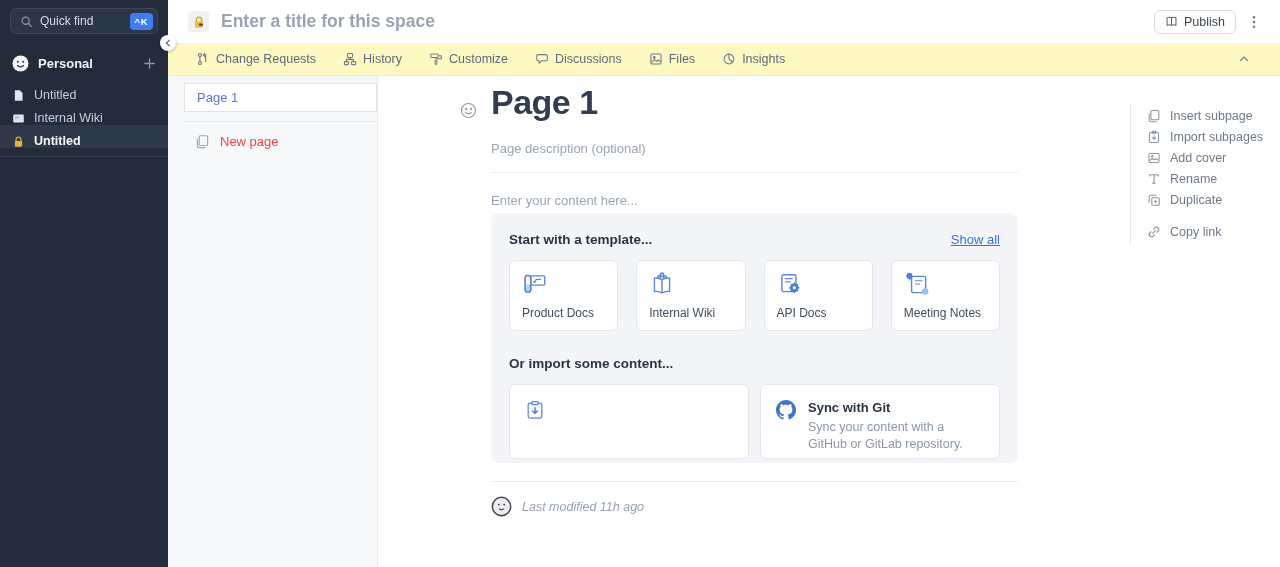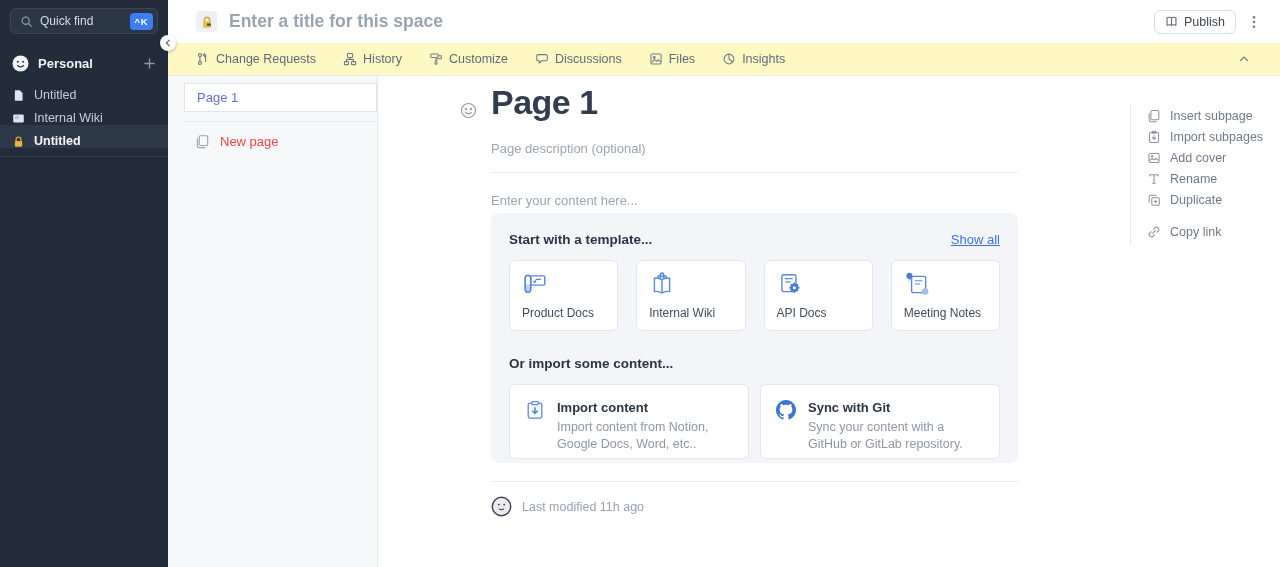--- a/index.html
+++ b/index.html
@@ -39,21 +39,21 @@
 
   .collapse-btn {
     position:absolute; left:160px; top:35px; width:16px; height:16px; border-radius:50%;
     background:#ffffff; box-shadow:0 1px 3px rgba(0,0,0,0.3); border:none;
     display:flex; align-items:center; justify-content:center; cursor:pointer; z-index:6; padding:0;
   }
 
   
   .header {
     position:absolute; left:168px; top:0; width:1112px; height:43px; background:#ffffff;
-    display:flex; align-items:center; padding:0 22px 0 28px;
+    display:flex; align-items:center; padding:0 22px 0 20px;
   }
   .lock-chip {
     width:21px; height:21px; border-radius:4px; background:#eef0f3;
     display:flex; align-items:center; justify-content:center;
   }
   .space-title { margin-left:12px; font-size:17.5px; font-weight:700; color:#99a4b2; flex:1; cursor:text; }
   .publish-btn {
     height:24px; display:flex; align-items:center; gap:6px; padding:0 10px;
     background:#ffffff; border:1px solid #d9dee5; border-radius:6px;
     font-size:12.5px; color:#3e4856; font-family:inherit; cursor:pointer;
@@ -111,21 +111,21 @@
   .tpl-card .tpl-lbl { position:absolute; left:12px; bottom:10px; font-size:12px; color:#414c5c; }
   .sec-head-2 { margin-top:25px; }
   .imp-grid { display:grid; grid-template-columns:repeat(2,1fr); gap:11px; margin-top:13px; }
   .imp-card {
     height:75px; background:#ffffff; border:1px solid #e3e7ec; border-radius:6px;
     display:flex; padding:15px 14px 0 15px; gap:12px; cursor:pointer;
   }
   .imp-txt .imp-title { font-size:13px; font-weight:700; color:#2b3445; }
   .imp-txt .imp-desc { font-size:12.5px; color:#8d97a5; line-height:17px; margin-top:4px; }
 
-  .footer-row { position:absolute; left:113px; top:420px; display:flex; align-items:center; gap:10px; }
+  .footer-row { position:absolute; left:113px; top:420px; display:flex; align-items:center; gap:10px;font-style:italic; }
   .footer-row .lm-text { font-size:12.5px; color:#99a2b0; }
 
   
   .actions-sep { position:absolute; left:1130px; top:104px; width:1px; height:141px; background:#e7eaee; }
   .page-actions { position:absolute; left:1147px; top:105px; width:120px; }
   .pa-item { height:21px; display:flex; align-items:center; gap:9px; font-size:12.5px; color:#6f7a89; cursor:pointer; white-space:nowrap; }
   .pa-item.gap { margin-top:11px; }
 </style>
 </head>
 <body>
@@ -388,24 +388,20 @@
 
       <div class="imp-grid">
         <div class="imp-card">
           <span>
             <svg width="20" height="20" viewBox="0 0 22 22" fill="none" stroke="#5b87dd" stroke-width="1.4" stroke-linejoin="round">
               <rect x="3.5" y="3.5" width="15" height="16.5" rx="2" fill="#ffffff"></rect>
               <rect x="7.5" y="1.8" width="7" height="3.4" rx="1" fill="#ffffff"></rect>
               <path d="M11 8.5v6M8.3 12.2 11 14.8l2.7-2.6" stroke="#4a7fd8" stroke-width="1.6" stroke-linecap="round"></path>
             </svg>
           </span>
-          <div class="imp-txt">
-            <div class="imp-title">Import content</div>
-            <div class="imp-desc">Import content from Notion, Google Docs, Word, etc..</div>
-          </div>
         </div>
         <div class="imp-card">
           <span>
             <svg width="20" height="20" viewBox="0 0 24 24" fill="#3e74d4">
               <path d="M12 0C5.37 0 0 5.37 0 12c0 5.3 3.438 9.8 8.205 11.387.6.113.82-.26.82-.577 0-.285-.012-1.04-.018-2.04-3.338.724-4.042-1.61-4.042-1.61-.546-1.387-1.333-1.757-1.333-1.757-1.09-.745.082-.73.082-.73 1.205.085 1.84 1.237 1.84 1.237 1.07 1.835 2.807 1.305 3.492.998.108-.776.417-1.305.76-1.605-2.665-.3-5.466-1.335-5.466-5.93 0-1.31.465-2.38 1.235-3.22-.135-.303-.54-1.523.105-3.176 0 0 1.005-.322 3.3 1.23.96-.267 1.98-.399 3-.405 1.02.006 2.04.138 3 .405 2.28-1.552 3.285-1.23 3.285-1.23.645 1.653.24 2.873.12 3.176.765.84 1.23 1.91 1.23 3.22 0 4.61-2.805 5.625-5.475 5.92.43.372.81 1.102.81 2.222 0 1.606-.015 2.896-.015 3.286 0 .315.21.69.825.57C20.565 21.795 24 17.295 24 12c0-6.63-5.37-12-12-12z"></path>
             </svg>
           </span>
           <div class="imp-txt">
             <div class="imp-title">Sync with Git</div>
             <div class="imp-desc">Sync your content with a GitHub or GitLab repository.</div>

